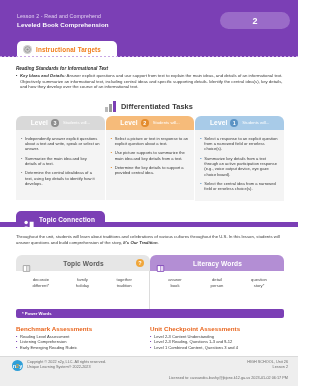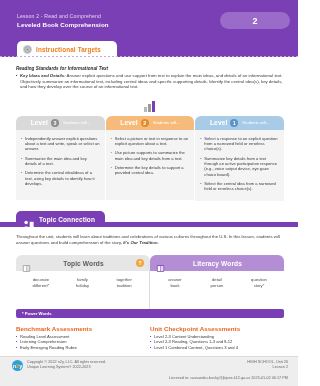--- a/index.html
+++ b/index.html
@@ -258,20 +258,21 @@
       <span><b>Key Ideas and Details:</b><span> Answer explicit questions and use support from text to explain the main ideas, and details of an informational text. Objectively summarize an informational text, including central ideas and specific supporting details. Identify the central idea(s), key details, and how they develop over the course of an informational text.</span></span>
     </div>
   </div>
 
   <div class="dt-title-row">
     <span class="dt-icon">
         <i class="b1"></i>
         <i class="b2"></i>
         <i class="b3"></i>
       </span>
+    <span class="dt-title">Differentiated Tasks</span>
   </div>
 
   <div class="levels">
 
     <div class="level-col lv3">
       <div class="level-head">
         <span class="level-word">Level</span>
         <span class="level-num">3</span>
         <span class="level-sub">Students will...</span>
       </div>

